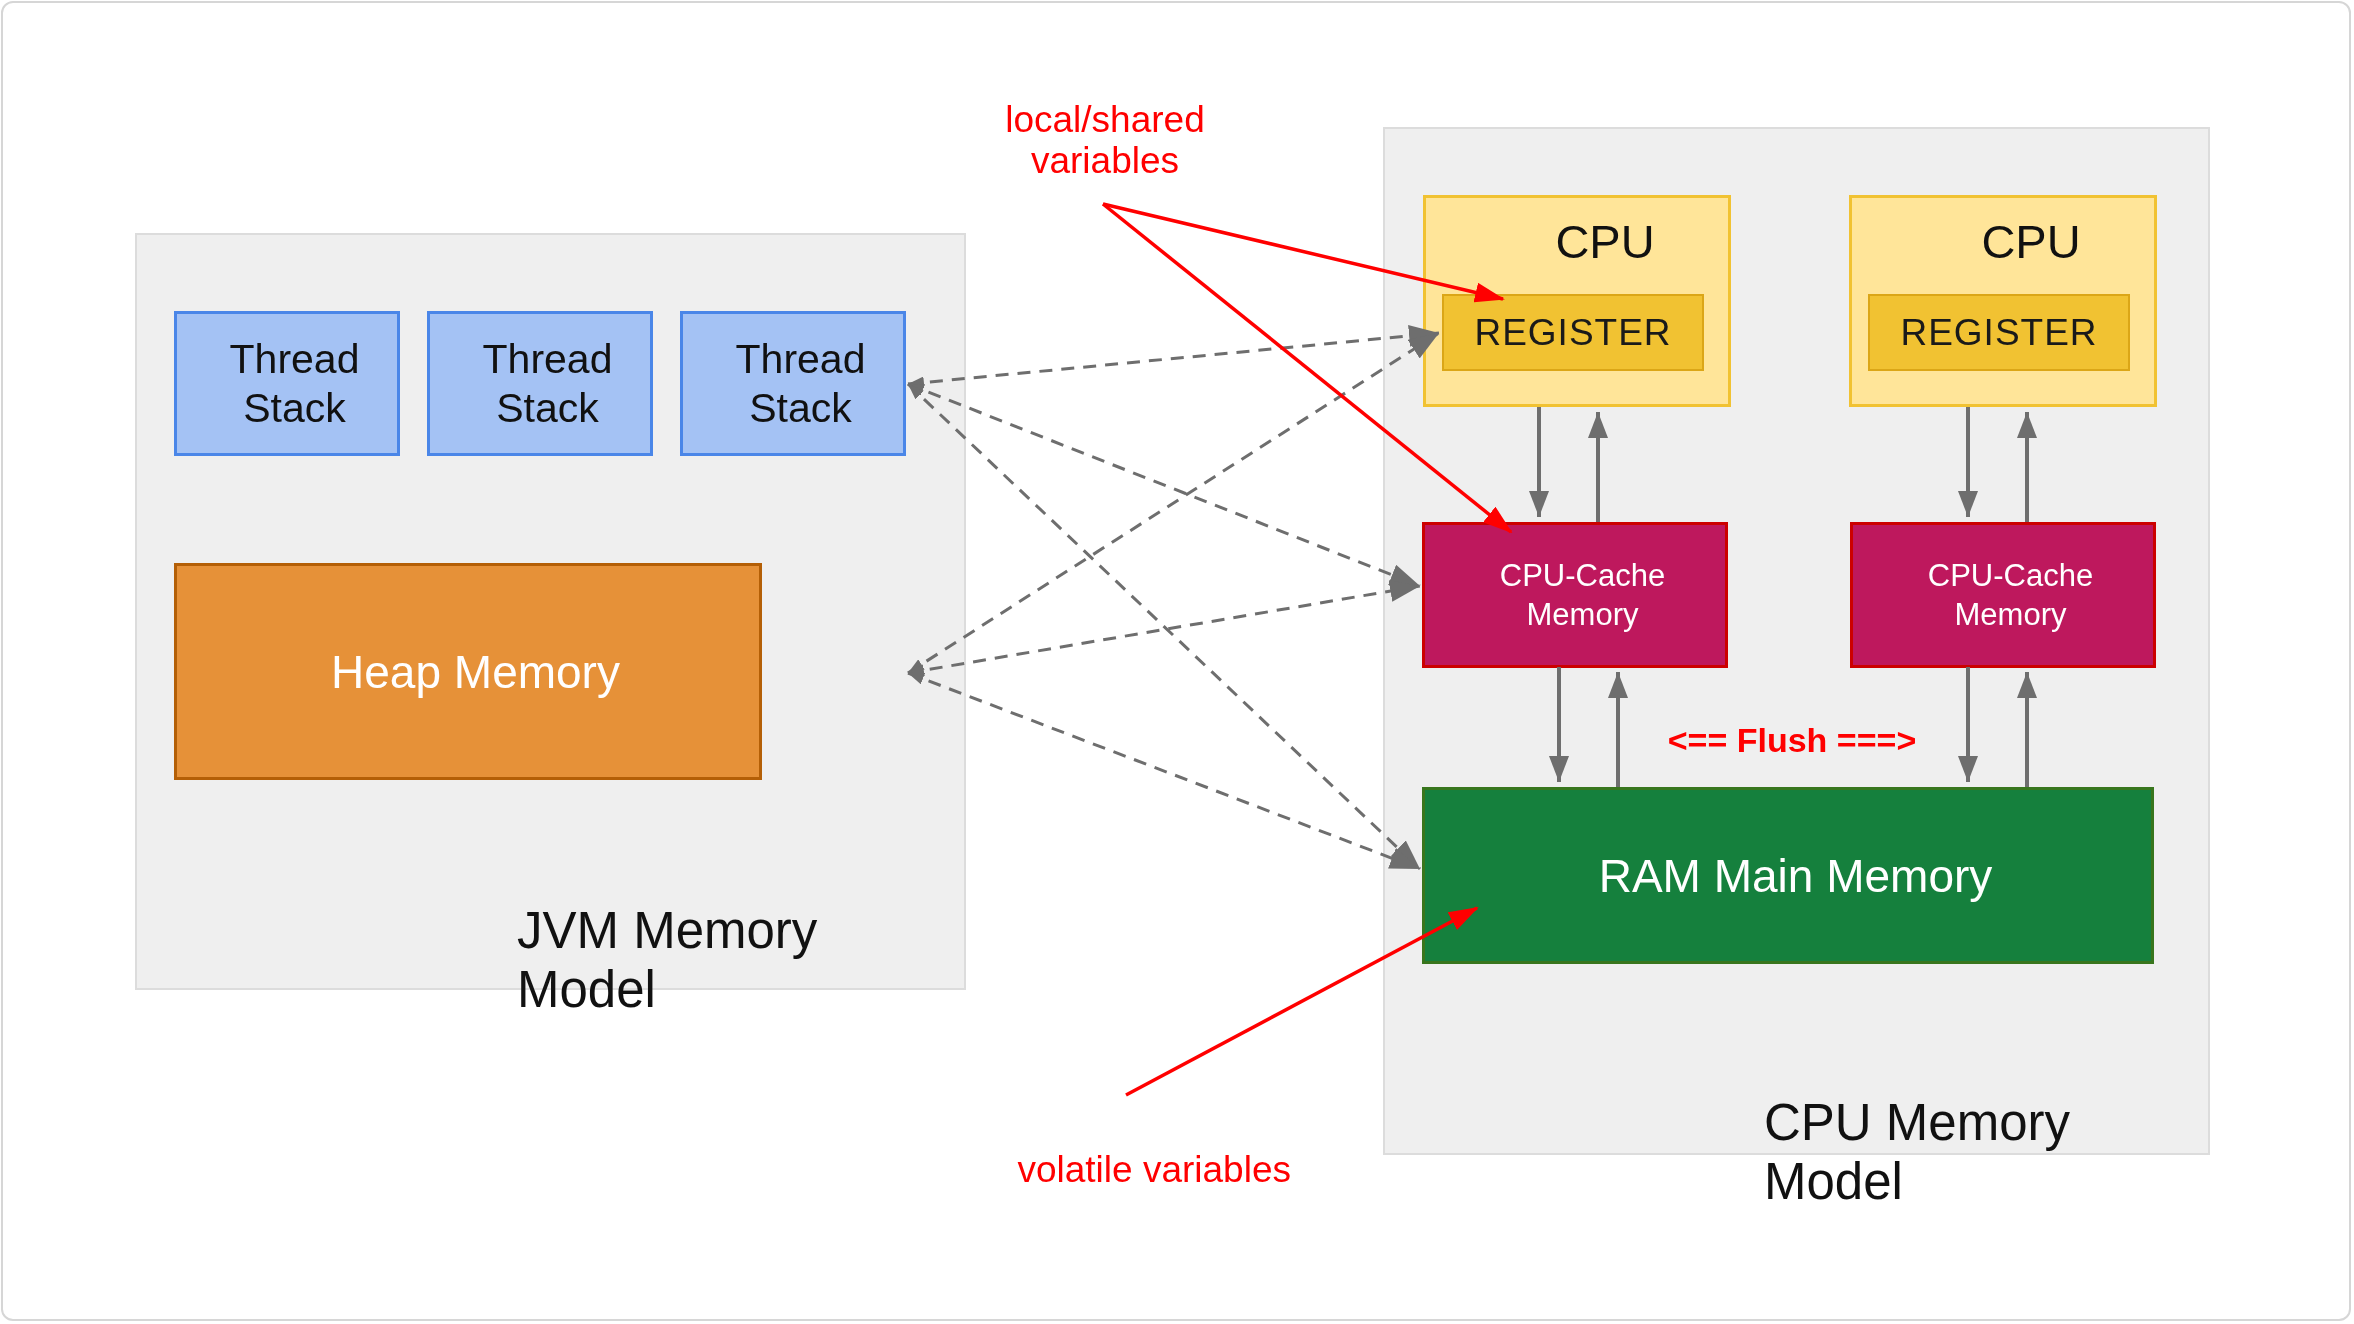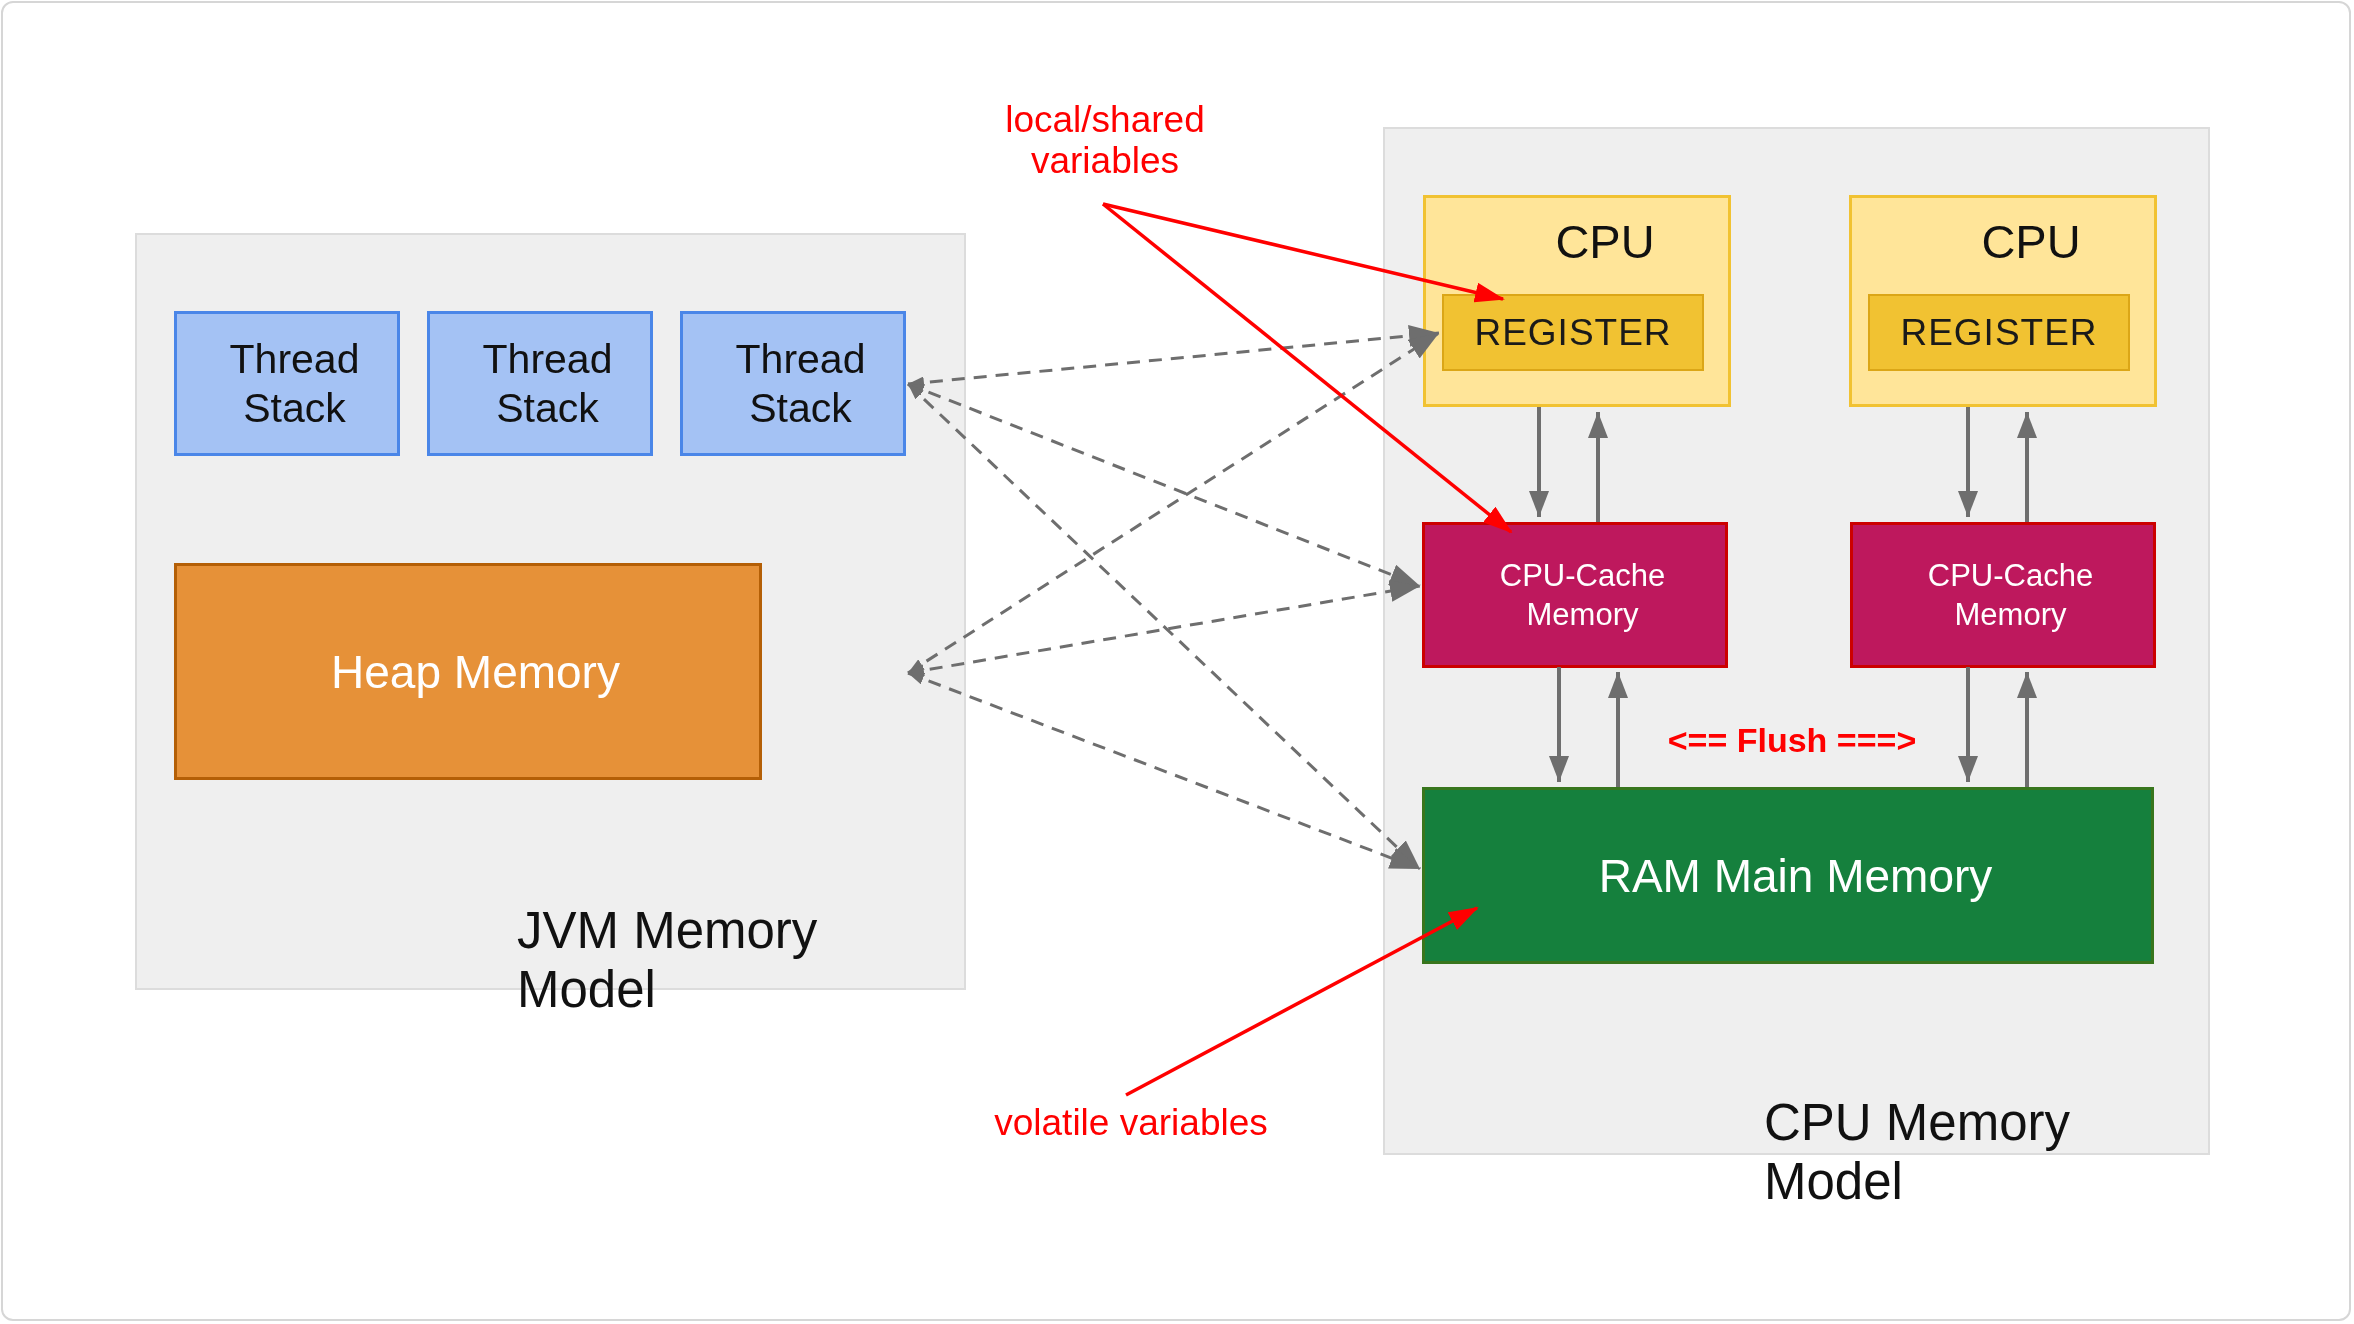--- a/index.html
+++ b/index.html
@@ -64,21 +64,21 @@
   #ram{
     left:1419px;top:784px;width:732px;height:177px;background:#15803d;
     border:3px solid #38761d;color:#fff;font-size:46px;
   }
 
   .red-note{
     position:absolute;width:320px;text-align:center;color:#ff0000;
     font-size:37px;line-height:41px;white-space:pre-line;
   }
   #local-shared{left:942px;top:96px;text-align:center;}
-  #volatile{left:968px;top:1099px;}
+  #volatile{left:968px;top:1146px;text-align:right;}
   #flush{left:1639px;top:717px;width:300px;font-size:34px;font-weight:700;}
 
   #connector-layer{
     position:absolute;left:0;top:0;width:2350px;height:1320px;
     pointer-events:none;
   }
   .dashed{stroke:#6e6e6e;stroke-width:3;stroke-dasharray:13 9;fill:none;}
   .solid{stroke:#6e6e6e;stroke-width:4;fill:none;}
   .redline{stroke:#ff0000;stroke-width:3.5;fill:none;}
 </style>

